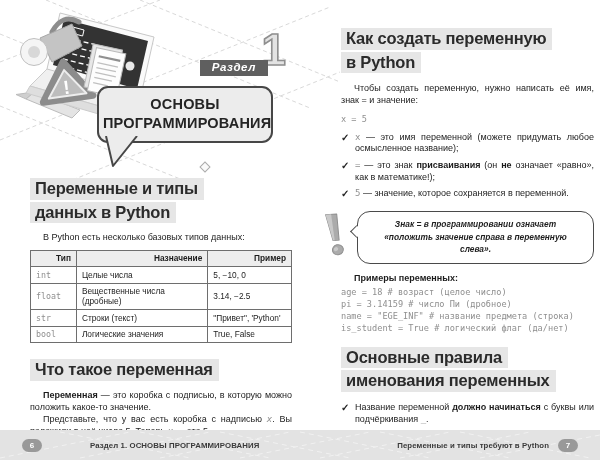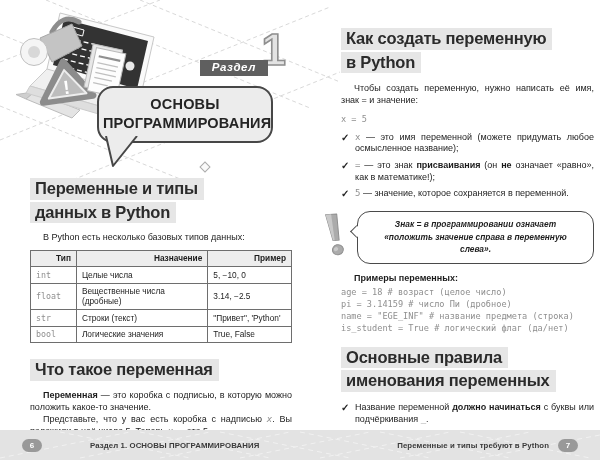--- a/index.html
+++ b/index.html
@@ -21,21 +21,21 @@
     -webkit-text-stroke:1.6px #8f8f8f;
     text-shadow:0 0 1px #909090;
   }
   .badge-rect {
     position:absolute; right:32px; top:60px; z-index:2;
     background:#5f5f5f; color:#ffffff; font-style:italic; font-weight:bold;
     font-size:11.5px; letter-spacing:.6px; padding:1px 12px 3px 12px;
   }
   .bubble {
     position:absolute; left:97px; top:86px; width:176px; z-index:2;
-    background:#ececec; border:2px solid #474747; border-radius:16px;
+    background:#ececec; border:2px solid #474747; border-radius:11px;
     padding:7px 4px 8px 4px; text-align:center;
     font-weight:bold; font-size:14.5px; line-height:1.3; color:#242424;
     letter-spacing:.2px;
   }
   .bubble-tail { position:absolute; left:102px; top:136px; z-index:3; }
   .diamond {
     position:absolute; left:201px; top:163px; width:8px; height:8px; z-index:1;
     border:1.2px solid #ababab; background:#fafafa; transform:rotate(45deg);
   }
 

